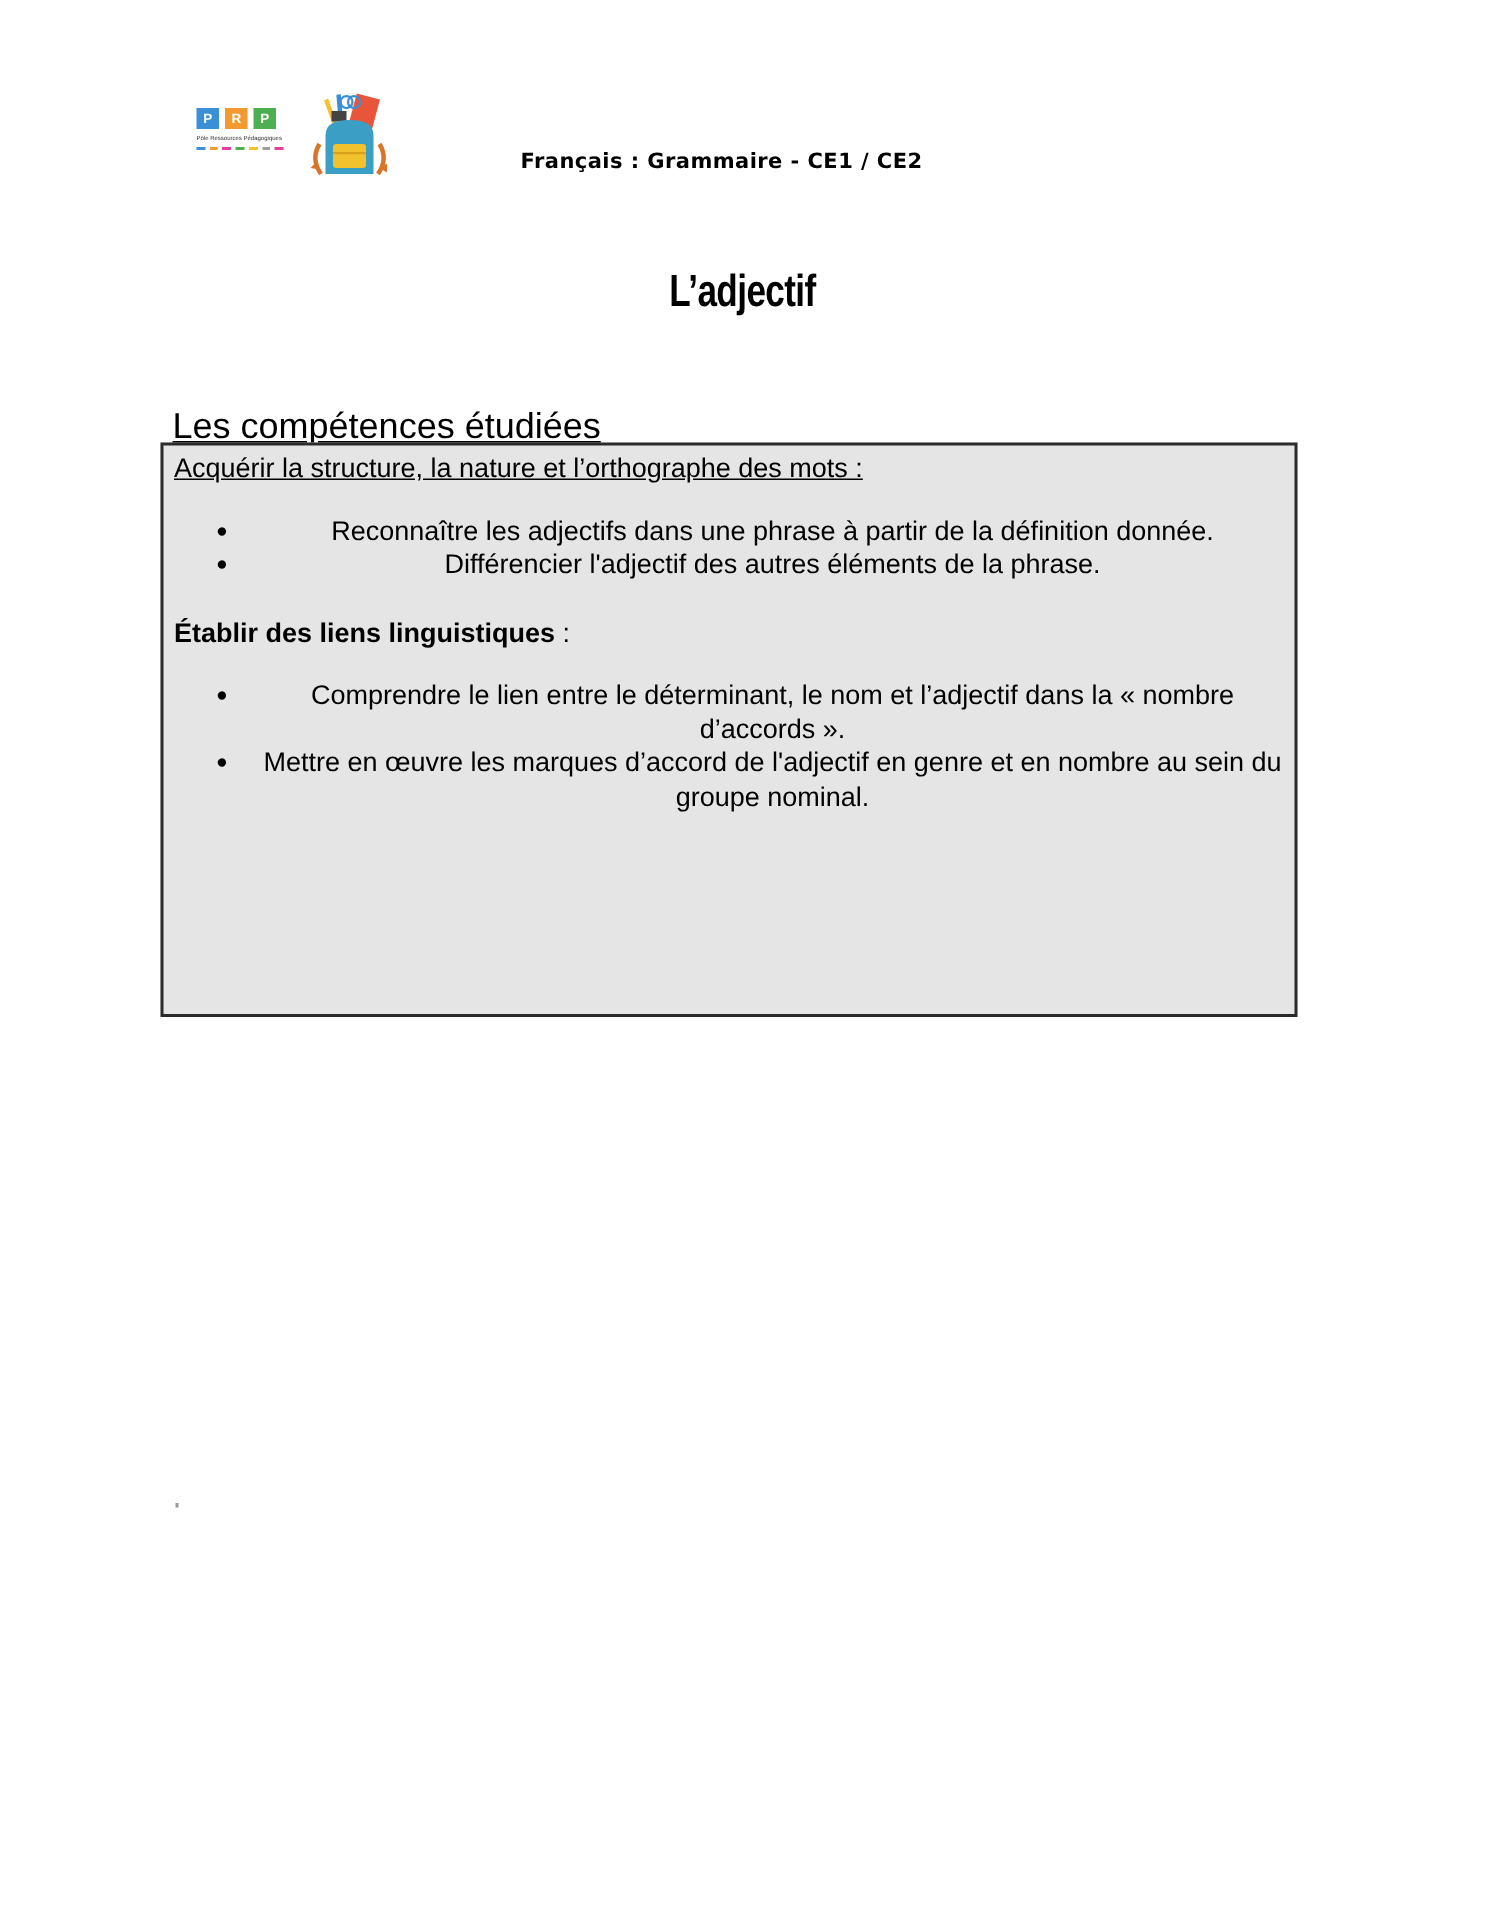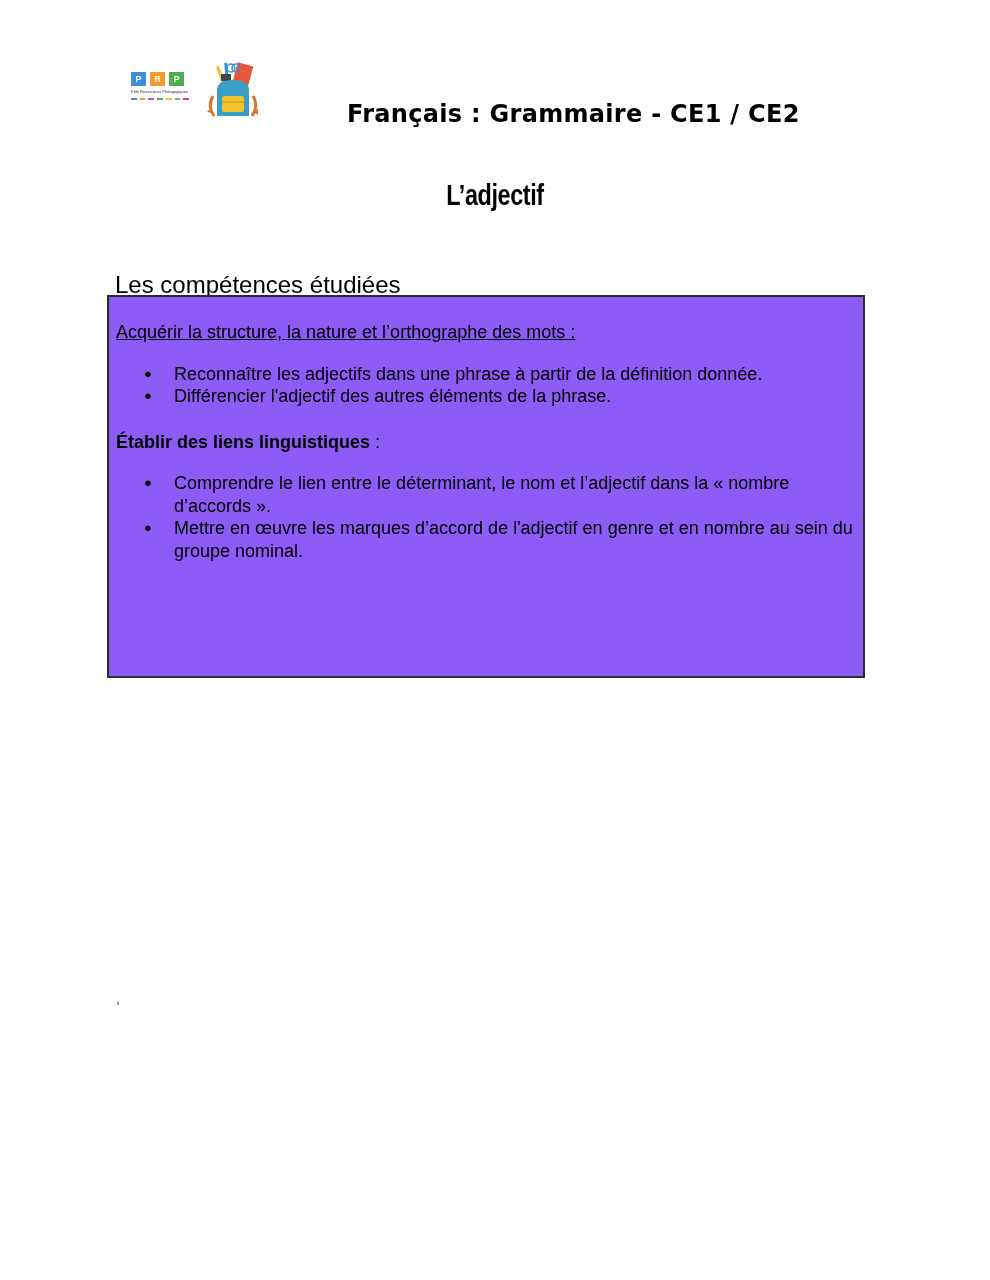--- a/index.html
+++ b/index.html
@@ -7,33 +7,33 @@
          font-family:"Liberation Sans", sans-serif; color:#000; }
   .logo-prp { position:absolute; left:131px; top:72px; width:58px; }
   .prp-row { display:flex; gap:4px; }
   .prp-box { width:15px; height:14px; color:#fff; font-size:9px; font-weight:bold;
              display:flex; align-items:center; justify-content:center; }
   .prp-sub { font-size:4px; margin-top:3px; color:#333; white-space:nowrap; }
   .prp-dashes { display:flex; gap:3px; margin-top:4px; }
   .prp-dashes span { width:6px; height:1.5px; display:block; }
   .backpack { position:absolute; left:205px; top:60px; width:56px; height:60px; }
   .header-title { position:absolute; left:347px; top:100px; font-family:"DejaVu Sans", sans-serif;
-                  font-weight:bold; font-size:24px; letter-spacing:0.3px; }
+                  font-weight:bold; font-size:14px; letter-spacing:0.3px; }
   .doc-title { position:absolute; left:0; width:990px; top:178px; text-align:center;
                font-family:"Liberation Sans", sans-serif; font-weight:bold; font-size:30px;
                transform:scaleX(0.78); letter-spacing:-0.5px; }
   .section-label { position:absolute; left:115px; top:271px; font-size:24px; text-decoration:underline; }
   .box { position:absolute; left:107px; top:295px; width:758px; height:383px;
-         background:#8b5cf6; border:2px solid #2b2b2b; box-sizing:border-box; padding:24px 7px; font-size:18px; line-height:22.5px; }
+         background:#e5e5e5; border:2px solid #2b2b2b; box-sizing:border-box; padding:4px 7px; font-size:18px; line-height:22.5px; }
   .box p { margin:0; }
   .intro { text-decoration:underline; }
   .heading { margin-top:23px !important; }
   .heading b { font-weight:bold; }
   ul { margin:19px 0 0 0; padding-left:58px; list-style:none; }
-  li { position:relative; }
+  li { position:relative;text-align:center; }
   li::before { content:"●"; position:absolute; left:-30px; font-size:13px; }
   .stray { position:absolute; left:117px; top:1002px; width:2px; height:3px; background:#999; }
 </style>
 </head>
 <body>
 
 <div class="logo-prp">
   <div class="prp-row">
     <div class="prp-box" style="background:#3a8fd6">P</div>
     <div class="prp-box" style="background:#f29a2e">R</div>

